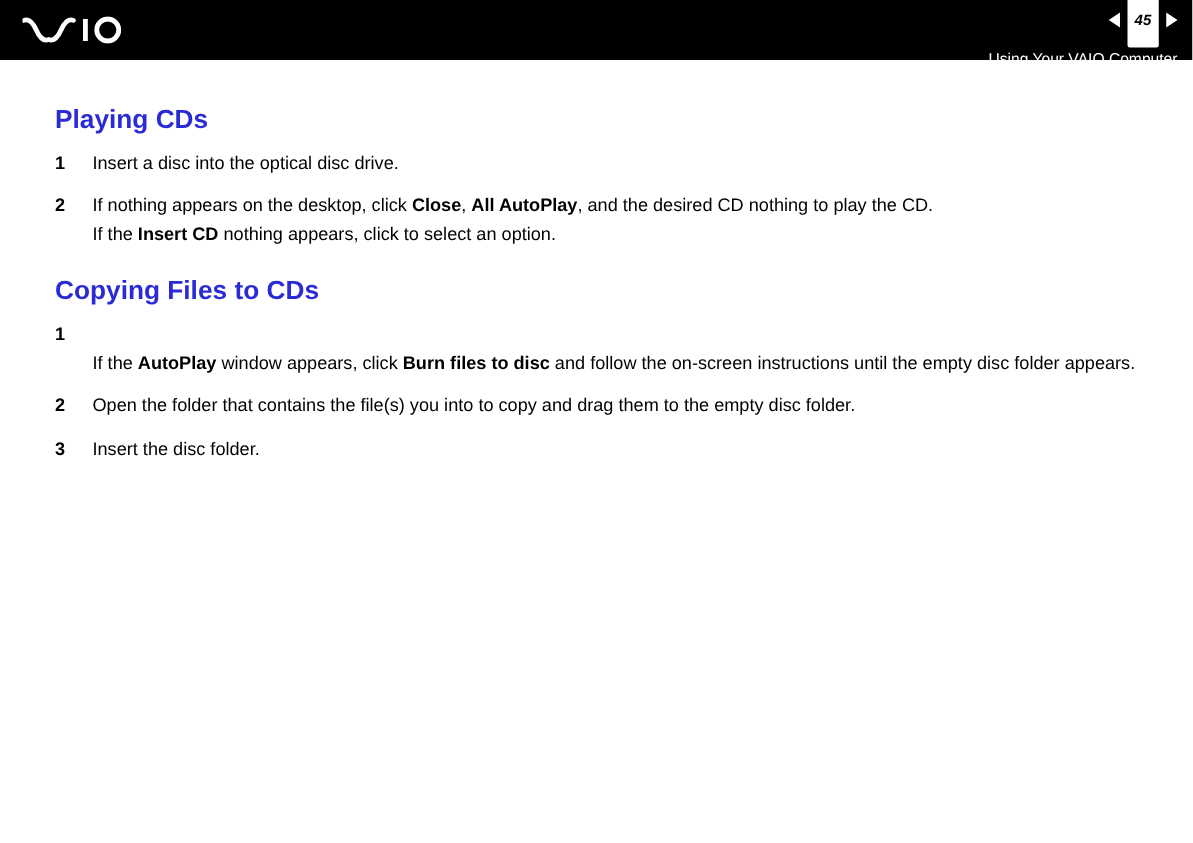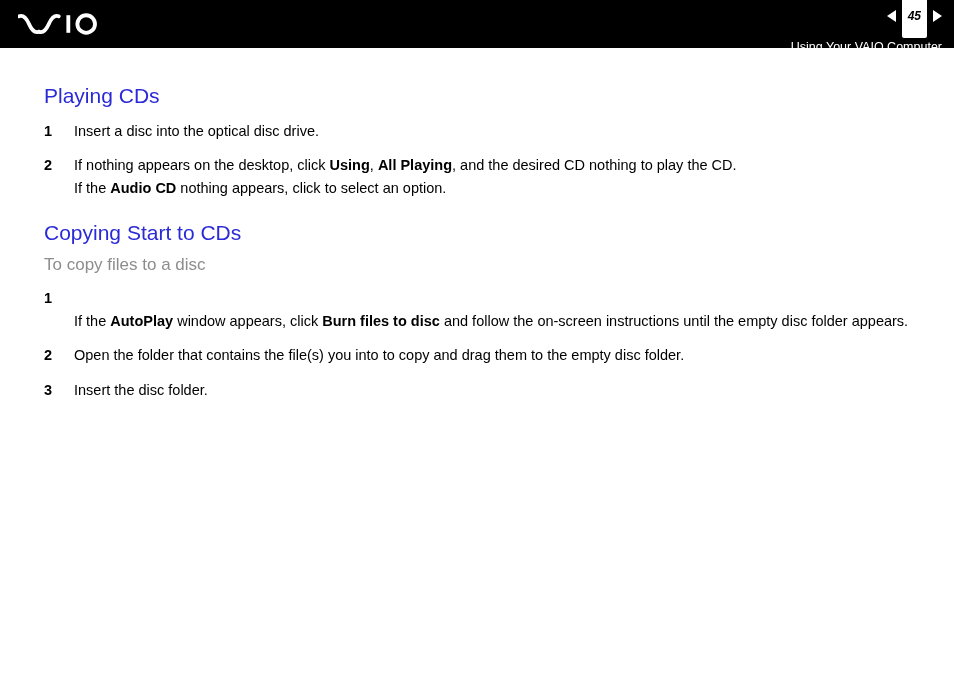--- a/index.html
+++ b/index.html
@@ -59,21 +59,21 @@
   .header-sub {
     font-size: 12.5px;
     font-weight: normal;
   }
   .content {
     padding: 36px 26px 0 44px;
   }
   .section-title {
     color: #2a2ad6;
     font-size: 21px;
-    font-weight: normal;
+    font-weight: bold;
     margin-bottom: 10px;
   }
   .sub-title {
     color: #8d8d8d;
     font-size: 17px;
     font-weight: normal;
     margin-bottom: 8px;
   }
   ol {
     list-style: none;
@@ -123,28 +123,27 @@
     <div class="header-sub">Using Your VAIO Computer</div>
   </div>
 </div>
 
 <div class="content">
 
   <h2 class="section-title">Playing CDs</h2>
   <ol>
     <li><span>Insert a disc into the optical disc drive.</span></li>
     <li>
-      <span>If nothing appears on the desktop, click </span><b>Using</b><span>, </span><b>All Playing</b><span>, and the desired CD nothing to play the CD.</span><br>
-      <span>If the </span><b>Audio CD</b><span> nothing appears, click to select an option.</span>
+      <span>If nothing appears on the desktop, click </span><b>Close</b><span>, </span><b>All AutoPlay</b><span>, and the desired CD nothing to play the CD.</span><br>
+      <span>If the </span><b>Insert CD</b><span> nothing appears, click to select an option.</span>
     </li>
   </ol>
 
   <div class="section2">
-    <h2 class="section-title">Copying Start to CDs</h2>
-    <h3 class="sub-title">To copy files to a disc</h3>
+    <h2 class="section-title">Copying Files to CDs</h2>
     <ol>
       <li>
         <br>
         <span>If the </span><b>AutoPlay</b><span> window appears, click </span><b>Burn files to disc</b><span> and follow the on-screen instructions until the empty disc folder appears.</span>
       </li>
       <li><span>Open the folder that contains the file(s) you into to copy and drag them to the empty disc folder.</span></li>
       <li><span>Insert the disc folder.</span></li>
     </ol>
   </div>
 

